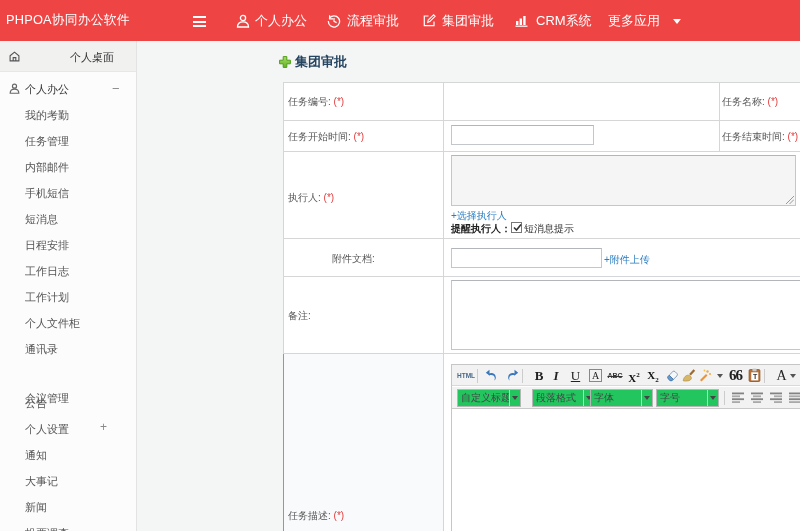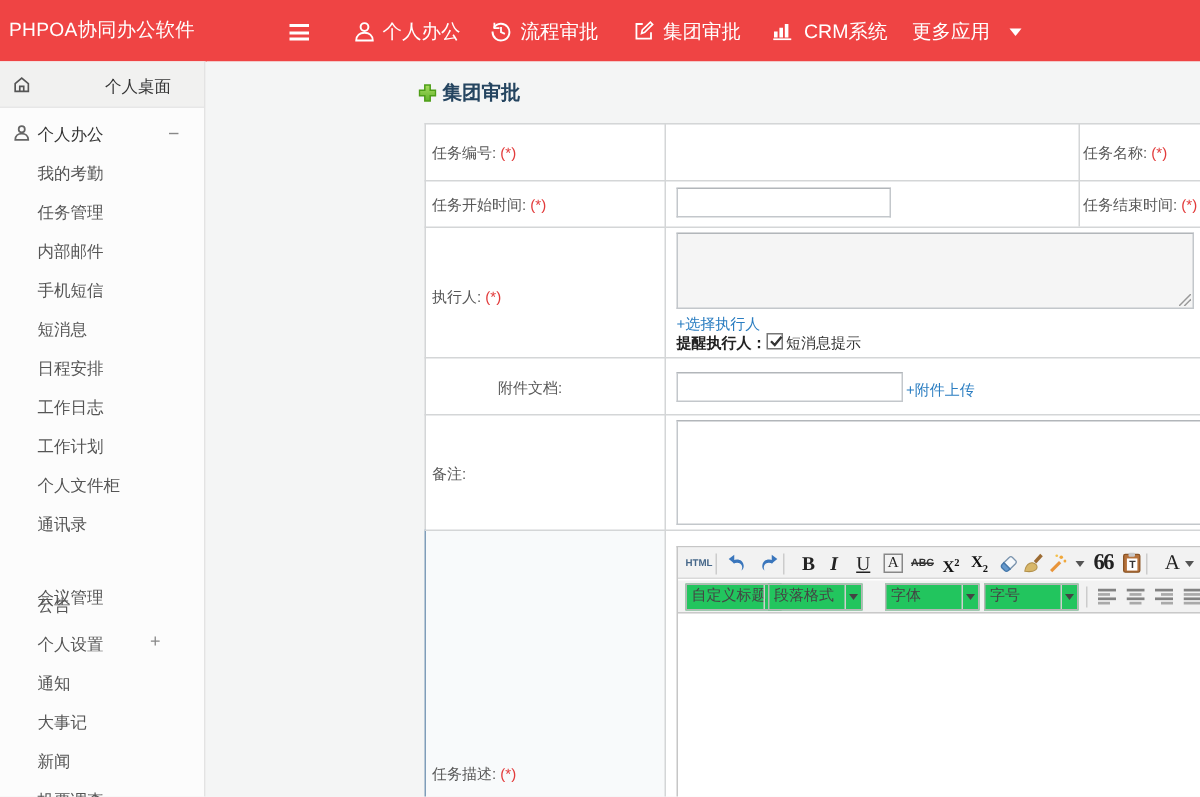--- a/index.html
+++ b/index.html
@@ -221,21 +221,21 @@
       </svg>
       <div class="tb-sep" style="left:312px;"></div>
       <span class="tbtn" style="left:322px;width:15px;font-family:'Liberation Serif',serif;font-size:14px;color:#222;">A</span>
       <div class="abs" style="left:338px;top:9px;width:0;height:0;border:3px solid transparent;border-top:4px solid #555;"></div>
     </div>
     <div class="abs" style="left:0;top:22px;width:349px;height:22px;background:#f2f2f2;border-bottom:1px solid #c9c9c9;">
       <div class="sel" style="left:5px;top:2px;width:64px;">
           <span class="txt">自定义标题</span>
           <span class="car"></span>
         </div>
-      <div class="sel" style="left:60px;top:2px;width:63px;">
+      <div class="sel" style="left:80px;top:2px;width:63px;">
           <span class="txt">段落格式</span>
           <span class="car"></span>
         </div>
       <div class="sel" style="left:138px;top:2px;width:63px;">
           <span class="txt">字体</span>
           <span class="car"></span>
         </div>
       <div class="sel" style="left:204px;top:2px;width:63px;">
           <span class="txt">字号</span>
           <span class="car"></span>

